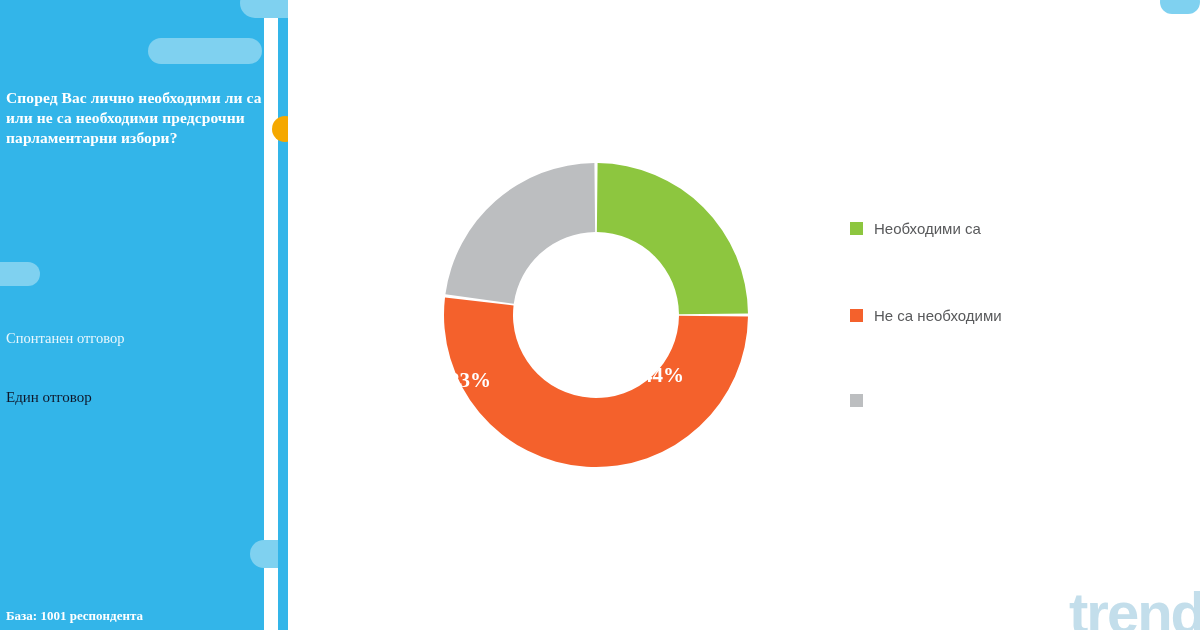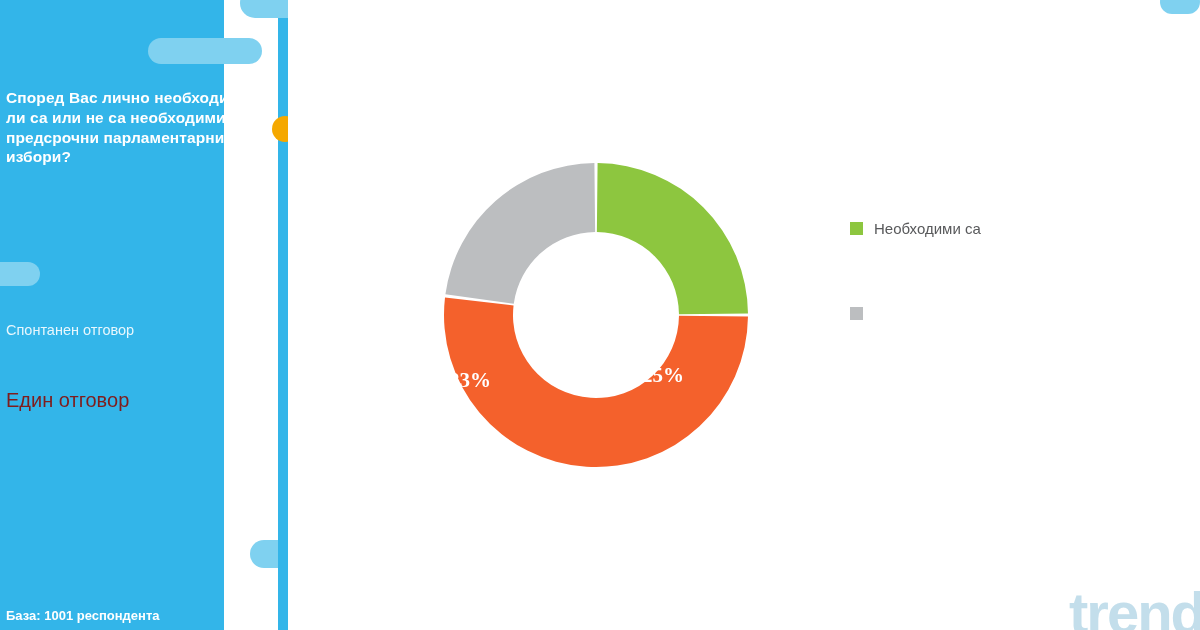--- a/index.html
+++ b/index.html
@@ -13,23 +13,24 @@
     font-family: "Liberation Sans", sans-serif;
     overflow: hidden;
     position: relative;
   }
 
   
   #left-panel {
     position: absolute;
     left: 0;
     top: 0;
-    width: 224px;
+    width: 264px;
     height: 630px;
     background: #33b5e9;
+    font-family: Liberation Serif, serif;
   }
   #left-accent-bar {
     position: absolute;
     left: 278px;
     top: 0;
     width: 10px;
     height: 630px;
     background: #33b5e9;
   }
 
@@ -88,30 +89,30 @@
     width: 258px;
     font-size: 15.5px;
     font-weight: bold;
     line-height: 1.28;
     color: #ffffff;
     letter-spacing: 0.1px;
   }
   #subtitle-1 {
     position: absolute;
     left: 6px;
-    top: 322px;
+    top: 330px;
     font-size: 14.5px;
     color: #e8f7fd;
   }
   #subtitle-2 {
     position: absolute;
     left: 6px;
     top: 389px;
-    font-size: 20px;
-    color: #7f1d1d;
+    font-size: 15px;
+    color: #0f172a;
   }
   #base-note {
     position: absolute;
     left: 6px;
     top: 608px;
     font-size: 13px;
     font-weight: bold;
     color: #ffffff;
     white-space: nowrap;
   }
@@ -216,29 +217,33 @@
   <div id="donut-wrap">
     <svg id="donut-svg" width="320" height="320" viewBox="0 0 320 320">
 
       <g id="slices">
           <path d="M 161.59171118566934 8.00833425644214 A 152 152 0 0 1 311.99166574355786 158.40828881433063 L 242.9954490573375 159.1308419183516 A 83 83 0 0 0 160.86915808164838 77.00455094266249 Z" fill="#8dc63f"></path>
           <path d="M 311.99166574355786 161.59171118566937 A 152 152 0 1 1 9.007339628739743 142.52955312508425 L 77.5500604551671 150.46021650909205 A 83 83 0 1 0 242.9954490573375 160.8691580816484 Z" fill="#f4612c"></path>
           <path d="M 9.406328248340571 139.37123298998569 A 152 152 0 0 1 158.40828881433058 8.00833425644214 L 159.13084191835156 77.00455094266249 A 83 83 0 0 0 77.76792924087019 148.7356074879527 Z" fill="#bcbec0"></path>
         </g>
     </svg>
 
-    <div class="slice-label" id="label-green">25%</div>
+    <div class="slice-label" id="label-green">44%</div>
     <div class="slice-label" id="label-orange">52%</div>
     <div class="slice-label" id="label-gray">23%</div>
   </div>
 
   <div id="legend">
     <div class="legend-item">
       <span class="legend-swatch" style="background: rgb(141, 198, 63);"></span>
       <span class="legend-label">Необходими са</span>
     </div>
     <div class="legend-item">
+      <span class="legend-swatch" style="background: rgb(244, 97, 44);"></span>
+      <span class="legend-label">Не са необходими</span>
+    </div>
+    <div class="legend-item">
       <span class="legend-swatch" style="background: rgb(188, 190, 192);"></span>
     </div>
   </div>
 
   <div id="watermark">trend</div>
 </div>
 
 </body></html>

